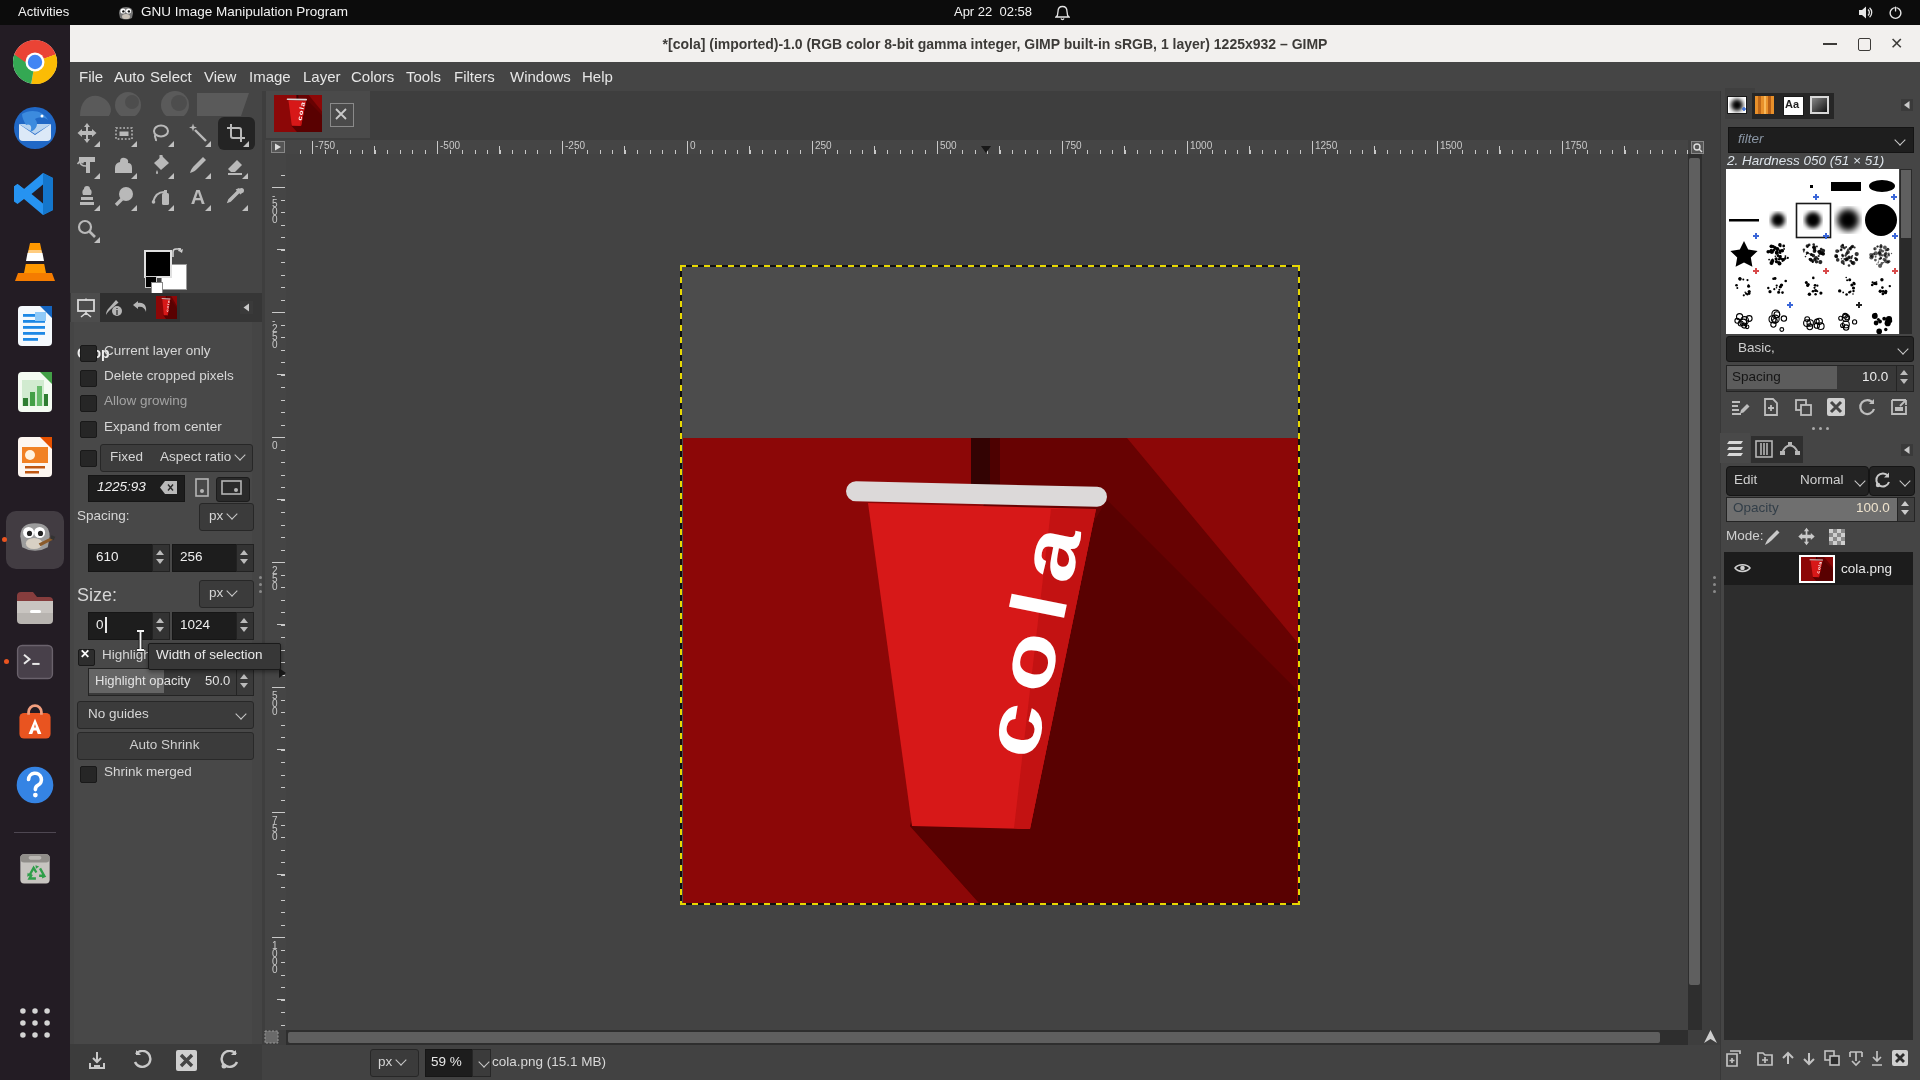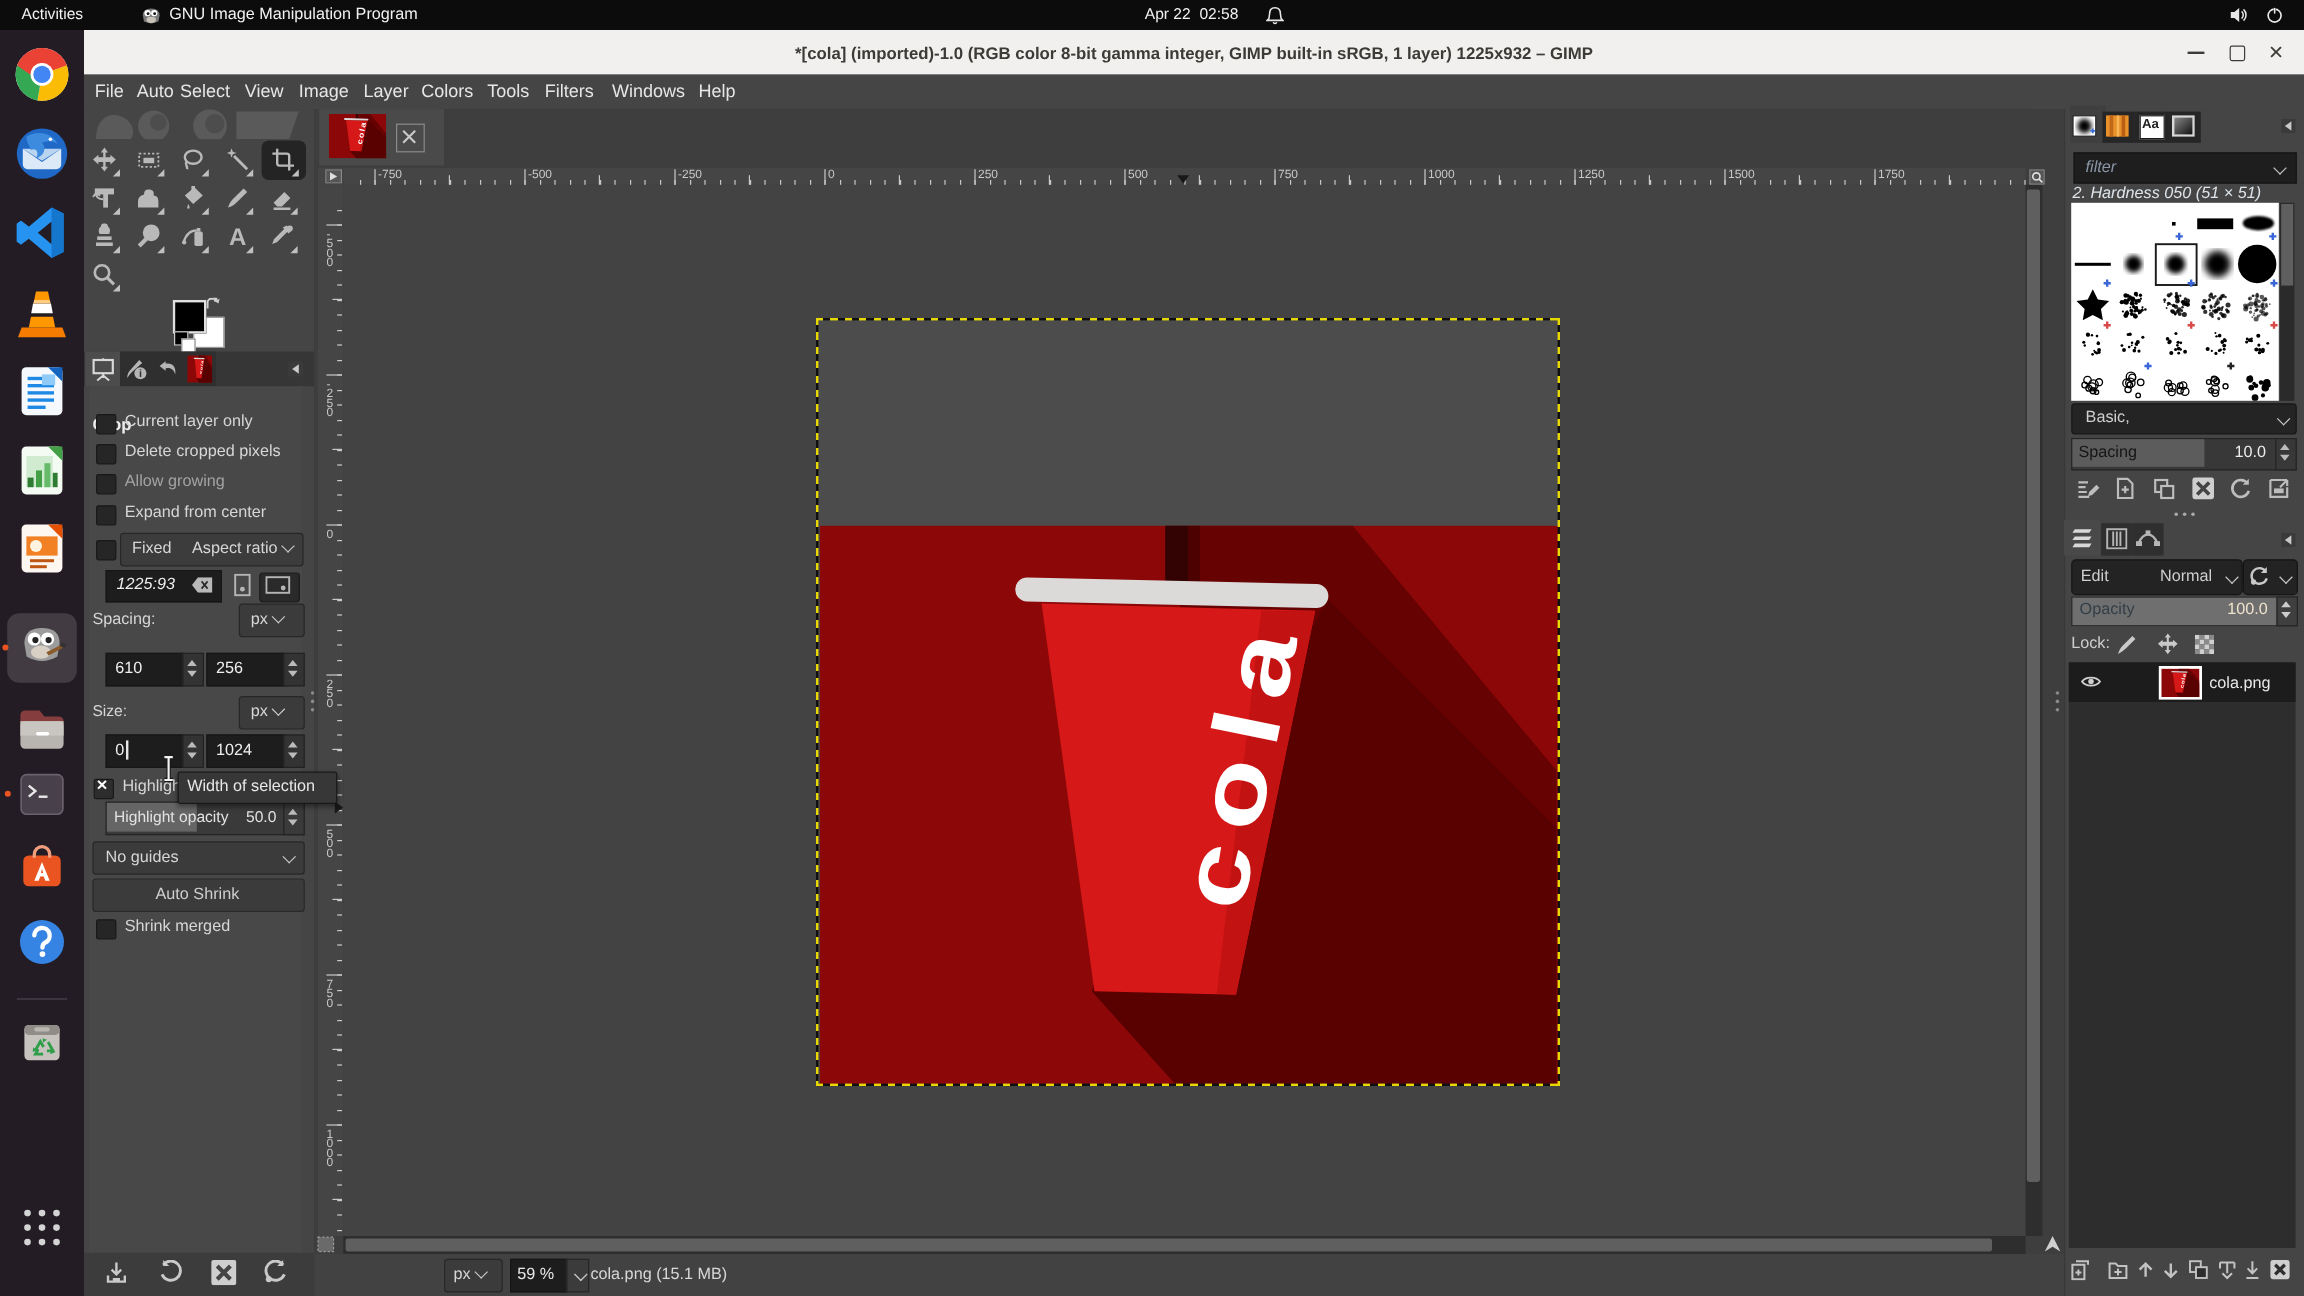--- a/index.html
+++ b/index.html
@@ -330,21 +330,21 @@
 <div class="abs entry" style="left:88px;top:544px;width:64px;height:26px;"></div>
 <div class="abs " style="left:96px;top:549px;color:#efefef;font-size:13.5px">610</div>
 <div class="abs " style="left:152px;top:544px;width:16px;height:26px;background:#333;border:1px solid #222"></div>
 <div class="abs" style="left:156px;top:550px;width:0;height:0;border-left:4px solid transparent;border-right:4px solid transparent;border-bottom:5px solid #bbb"></div>
 <div class="abs" style="left:156px;top:559px;width:0;height:0;border-left:4px solid transparent;border-right:4px solid transparent;border-top:5px solid #bbb"></div>
 <div class="abs entry" style="left:172px;top:544px;width:64px;height:26px;"></div>
 <div class="abs " style="left:180px;top:549px;color:#efefef;font-size:13.5px">256</div>
 <div class="abs " style="left:236px;top:544px;width:16px;height:26px;background:#333;border:1px solid #222"></div>
 <div class="abs" style="left:240px;top:550px;width:0;height:0;border-left:4px solid transparent;border-right:4px solid transparent;border-bottom:5px solid #bbb"></div>
 <div class="abs" style="left:240px;top:559px;width:0;height:0;border-left:4px solid transparent;border-right:4px solid transparent;border-top:5px solid #bbb"></div>
-<div class="abs " style="left:77px;top:585px;color:#d6d6d6;font-size:13px">Size:</div>
+<div class="abs " style="left:77px;top:585px;color:#d6d6d6;font-size:18px">Size:</div>
 <div class="abs ddbtn" style="left:199px;top:580px;width:53px;height:26px;"></div>
 <div class="abs " style="left:209px;top:585px;color:#d6d6d6;font-size:13.5px">px<span class="chev"></span></div>
 <div class="abs entry" style="left:88px;top:612px;width:64px;height:26px;"></div>
 <div class="abs " style="left:96px;top:617px;color:#efefef;font-size:13.5px">0</div>
 <div class="abs " style="left:152px;top:612px;width:16px;height:26px;background:#333;border:1px solid #222"></div>
 <div class="abs" style="left:156px;top:618px;width:0;height:0;border-left:4px solid transparent;border-right:4px solid transparent;border-bottom:5px solid #bbb"></div>
 <div class="abs" style="left:156px;top:627px;width:0;height:0;border-left:4px solid transparent;border-right:4px solid transparent;border-top:5px solid #bbb"></div>
 <div class="abs " style="left:105px;top:617px;width:1.5px;height:16px;background:#e8e8e8"></div>
 <div class="abs entry" style="left:172px;top:612px;width:64px;height:26px;"></div>
 <div class="abs " style="left:180px;top:617px;color:#efefef;font-size:13.5px">1024</div>
@@ -1175,21 +1175,21 @@
     <path d="M15 1.5 v5 h-5 Z" fill="#c9c9c9"></path>
     <circle cx="4" cy="14" r="2.2" fill="#c9c9c9"></circle>
   </svg>
 <span class="abs chev" style="left:1896px;top:477px"></span>
 <div class="abs " style="left:1726px;top:497px;width:187px;height:23px;background:#6f6f6f;border:1px solid #242424"></div>
 <div class="abs " style="left:1733px;top:500px;color:#323e48;font-size:13.5px">Opacity</div>
 <div class="abs " style="left:1856px;top:500px;color:#efe3cd;font-size:13.5px">100.0</div>
 <div class="abs " style="left:1897px;top:497px;width:16px;height:23px;background:#3f3f3f;border:1px solid #242424"></div>
 <div class="abs" style="left:1901px;top:501px;width:0;height:0;border-left:4px solid transparent;border-right:4px solid transparent;border-bottom:5px solid #ccc"></div>
 <div class="abs" style="left:1901px;top:510px;width:0;height:0;border-left:4px solid transparent;border-right:4px solid transparent;border-top:5px solid #ccc"></div>
-<div class="abs " style="left:1726px;top:528px;color:#cfcfcf;font-size:13.5px">Lock:</div>
+<div class="abs " style="left:1726px;top:528px;color:#cfcfcf;font-size:13.5px">Mode:</div>
 <svg class="abs" style="left:1764px;top:528px" width="18" height="18" viewBox="0 0 18 18">
 <path d="M1 17 c1-3 2-5 4-7 l8-8 2.5 2.5 -8 8 c-2 2-4 3-6.5 4.5Z" fill="#c9c9c9"></path>
   </svg>
 <svg class="abs" style="left:1797px;top:527px" width="19" height="19" viewBox="0 0 22 22">
 <path d="M11 1 L8 5 h2 v4 H6 V7 L1.5 11 6 15 v-2 h4 v4 H8 l3 4 3-4 h-2 v-4 h4 v2 l4.5-4 L16 7 v2 h-4 V5 h2 Z" fill="#c9c9c9"></path>
   </svg>
 <svg class="abs" style="left:1829px;top:529px" width="16" height="16" viewBox="0 0 16 16">
     <rect x="0" y="0" width="4" height="4" fill="#cfcfcf"></rect>
     <rect x="4" y="0" width="4" height="4" fill="#8a8a8a"></rect>
     <rect x="8" y="0" width="4" height="4" fill="#cfcfcf"></rect>

